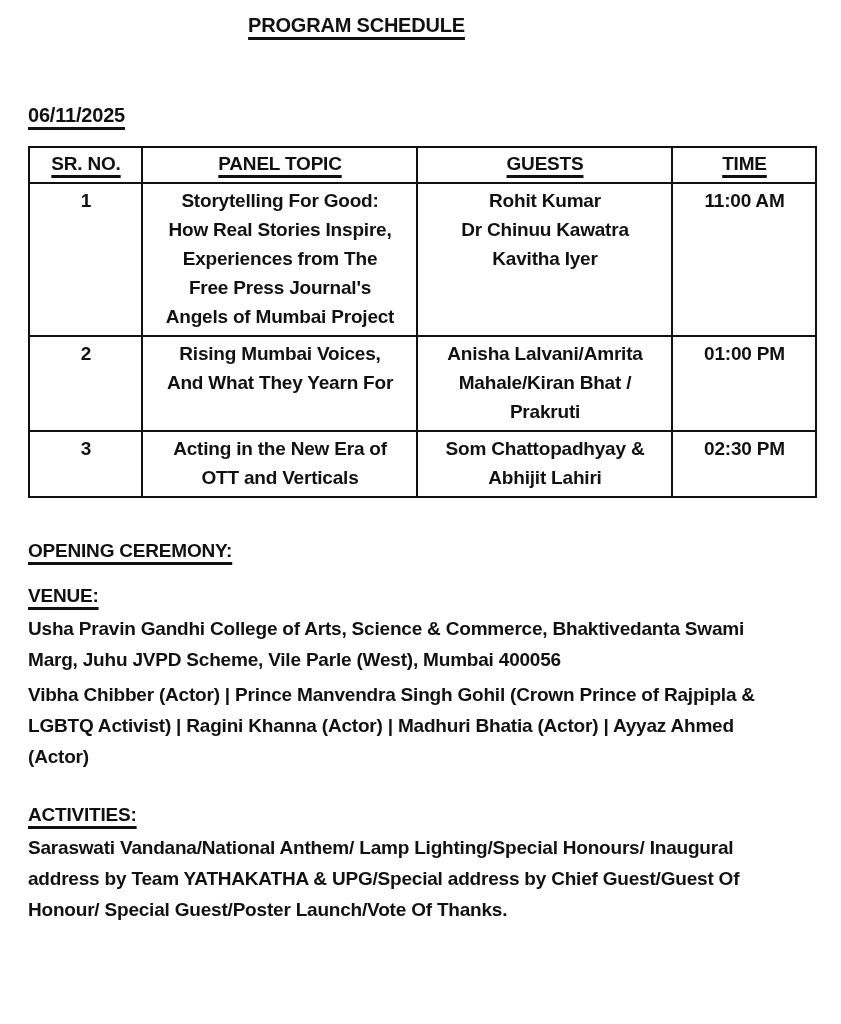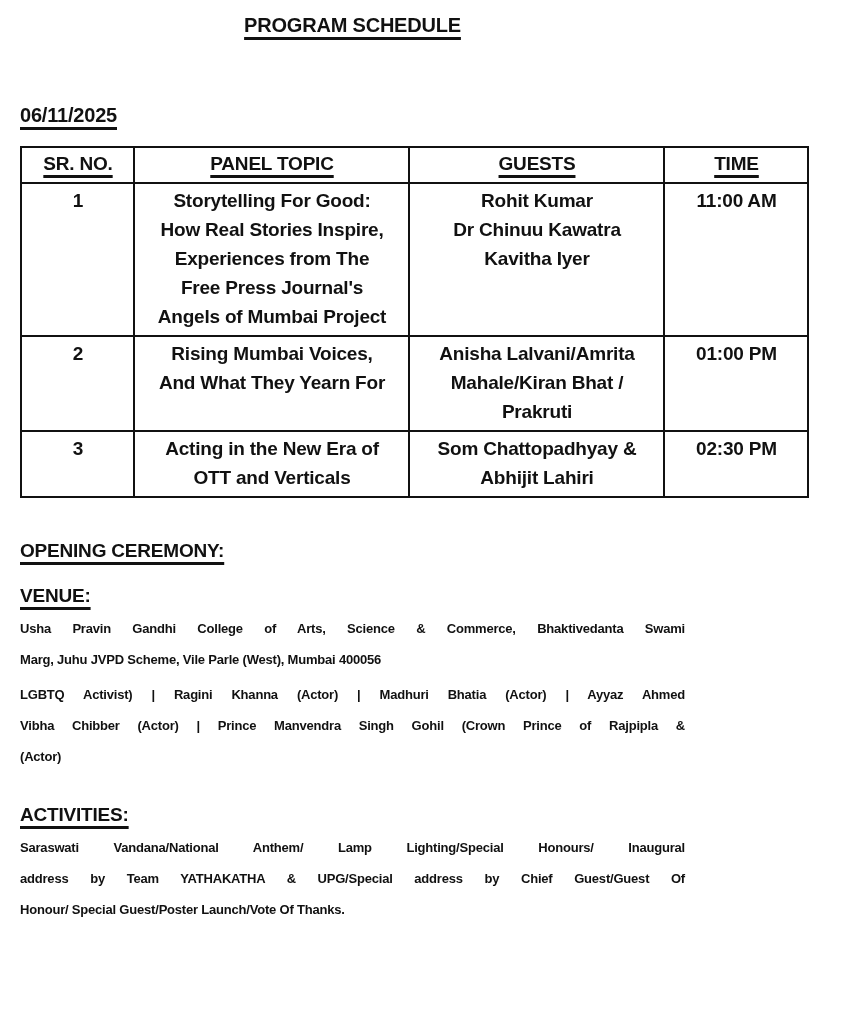--- a/index.html
+++ b/index.html
@@ -9,21 +9,21 @@
     height: 1024px;
     font-family: "Liberation Sans", "DejaVu Sans", sans-serif;
     font-weight: 700;
     color: #111111;
     letter-spacing: -0.2px;
     overflow: hidden;
   }
   .page {
     width: 705px;
     height: 1024px;
-    padding: 12px 20px 0 20px;
+    padding: 12px 20px 0 28px;
   }
   .doc-title {
     text-align: center;
     font-size: 20px;
     line-height: 26px;
   }
   .doc-title span,
   .underlined {
     text-decoration: underline;
     text-decoration-thickness: 2.5px;
@@ -63,21 +63,21 @@
     font-size: 19px;
     line-height: 26px;
   }
   .mt-opening    { margin-top: 40px; }
   .mt-time       { margin-top: 19px; }
   .mt-venue      { margin-top: 19px; }
   .mt-guests     { margin-top: 34px; }
   .mt-activities { margin-top: 30px; }
   .paragraph {
     margin-top: 4px;
-    font-size: 13px;
+    font-size: 19px;
   }
   .paragraph .jline {
     line-height: 31px;
     text-align: justify;
     text-align-last: justify;
     white-space: nowrap;
   }
   .paragraph .jlast {
     line-height: 31px;
     text-align: right;
@@ -175,22 +175,22 @@
 
   <div class="section-heading mt-venue">
     <span class="underlined">VENUE:</span>
   </div>
   <div class="paragraph">
     <div class="jline">Usha Pravin Gandhi College of Arts, Science &amp; Commerce, Bhaktivedanta Swami</div>
     <div class="jlast">Marg, Juhu JVPD Scheme, Vile Parle (West), Mumbai 400056</div>
   </div>
 
   <div class="paragraph">
+    <div class="jline">Vibha Chibber (Actor) | Prince Manvendra Singh Gohil (Crown Prince of Rajpipla &amp;</div>
     <div class="jline">LGBTQ Activist) | Ragini Khanna (Actor) | Madhuri Bhatia (Actor) | Ayyaz Ahmed</div>
-    <div class="jline">Vibha Chibber (Actor) | Prince Manvendra Singh Gohil (Crown Prince of Rajpipla &amp;</div>
     <div class="jlast">(Actor)</div>
   </div>
 
   <div class="section-heading mt-activities">
     <span class="underlined">ACTIVITIES:</span>
   </div>
   <div class="paragraph">
     <div class="jline">Saraswati Vandana/National Anthem/ Lamp Lighting/Special Honours/ Inaugural</div>
     <div class="jline">address by Team YATHAKATHA &amp; UPG/Special address by Chief Guest/Guest Of</div>
     <div class="jlast">Honour/ Special Guest/Poster Launch/Vote Of Thanks.</div>

